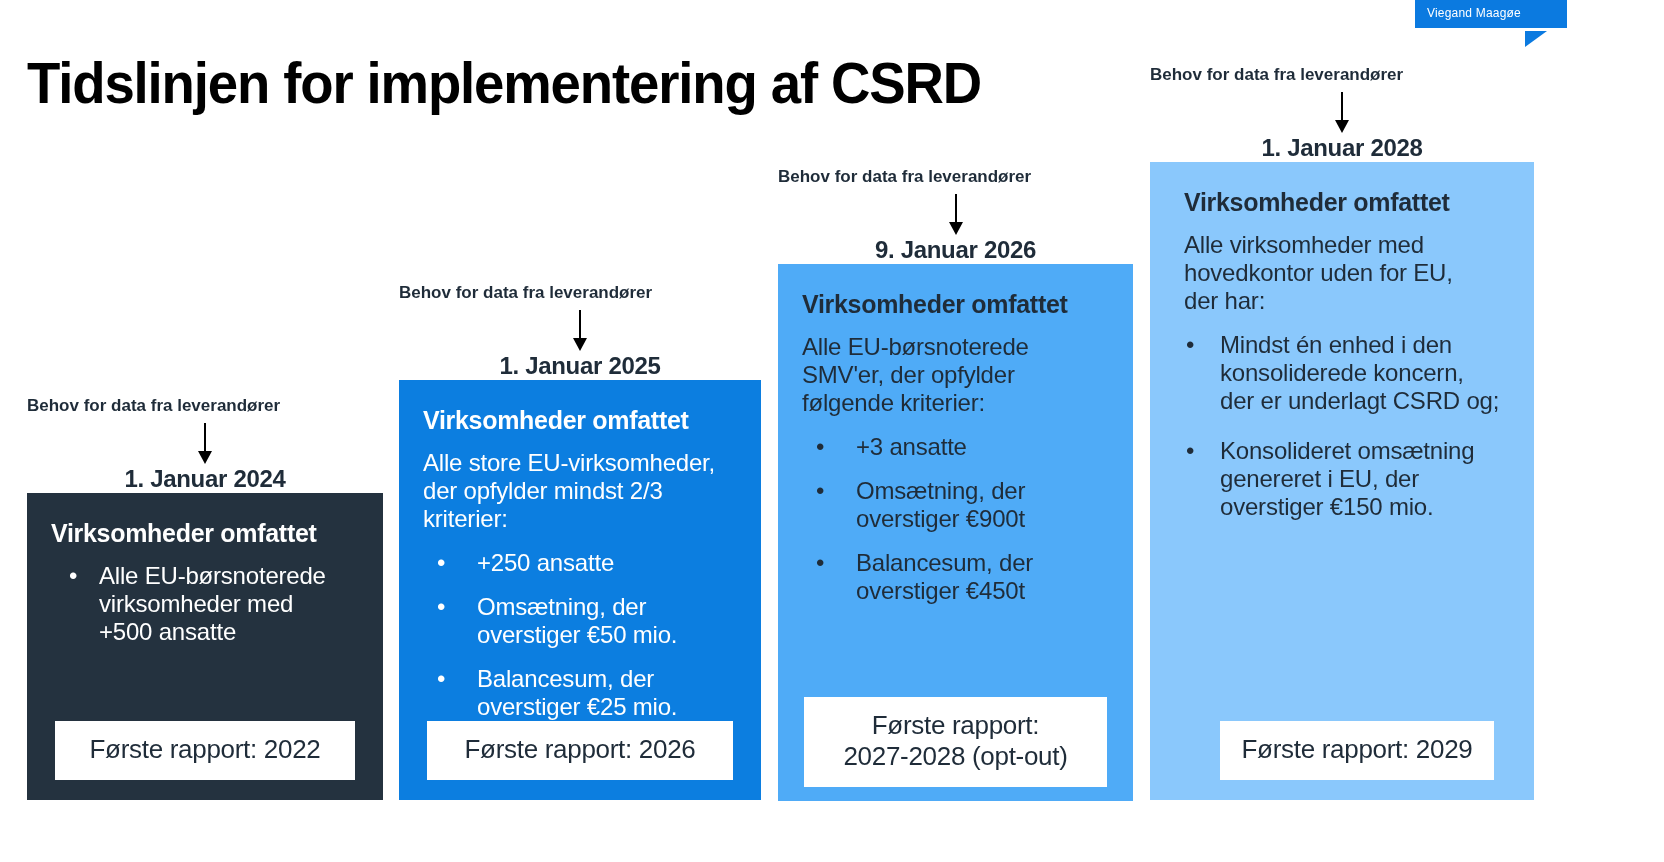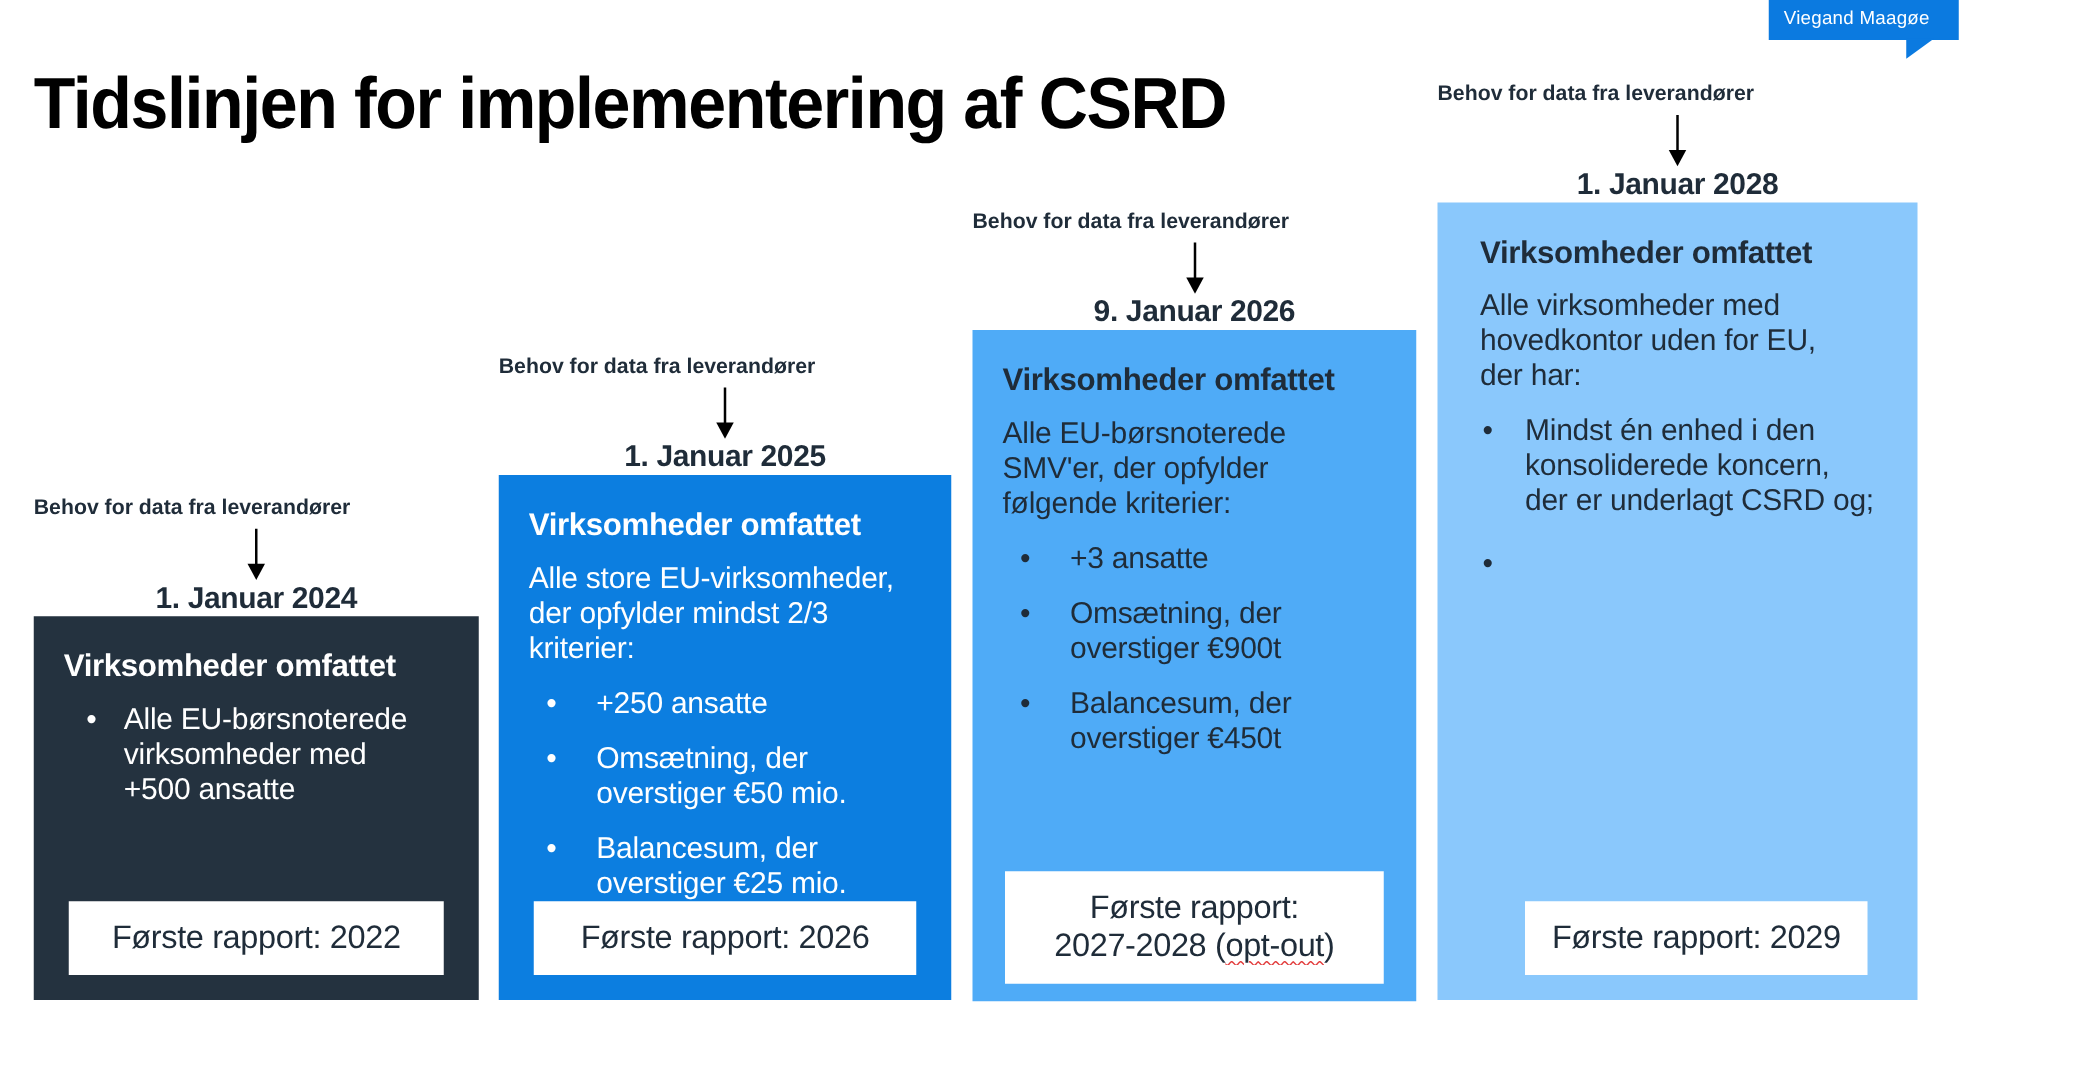--- a/index.html
+++ b/index.html
@@ -28,21 +28,21 @@
   .logo-wrap {
     position: absolute;
     top: 0px;
     left: 1415px;
     width: 152px;
     z-index: 30;
   }
   .logo-bubble {
     background: #0b7ae0;
     color: #ffffff;
-    font-size: 15px;
+    font-size: 12px;
     letter-spacing: 0.2px;
     padding: 7px 10px 8px 12px;
     white-space: nowrap;
     line-height: 1.1;
   }
   .logo-tail {
     position: absolute;
     top: 31px;
     left: 110px;
     width: 0;
@@ -165,21 +165,20 @@
     color: #1f2c39;
     text-align: center;
     font-size: 26px;
     letter-spacing: -0.3px;
     line-height: 1.18;
     padding: 13px 6px 15px 6px;
     box-sizing: border-box;
     white-space: pre-line;
   }
   .report-box .spell {
-    text-decoration: underline;
     text-decoration-style: wavy;
     text-decoration-color: #e23b3b;
     text-decoration-thickness: 1px;
     text-underline-offset: 3px;
   }
 
   
   #col1 { left: 27px; top: 395px; width: 356px; }
   #col1 .card {
     background: #24323f;
@@ -329,19 +328,21 @@
     </div>
     <div class="card">
       <div class="card-title">Virksomheder omfattet</div>
       <div class="card-intro">Alle virksomheder med
 hovedkontor uden for EU,
 der har:</div>
       <ul class="bullets">
         <li><span class="dot">•</span><span>Mindst én enhed i den
 konsoliderede koncern,
 der er underlagt CSRD og;</span></li>
-        <li><span class="dot">•</span></li>
+        <li><span class="dot">•</span><span>Konsolideret omsætning
+genereret i EU, der
+overstiger €150 mio.</span></li>
       </ul>
       <div class="report-box">Første rapport: 2029</div>
     </div>
   </div>
 
 </div>
 
 </body></html>

